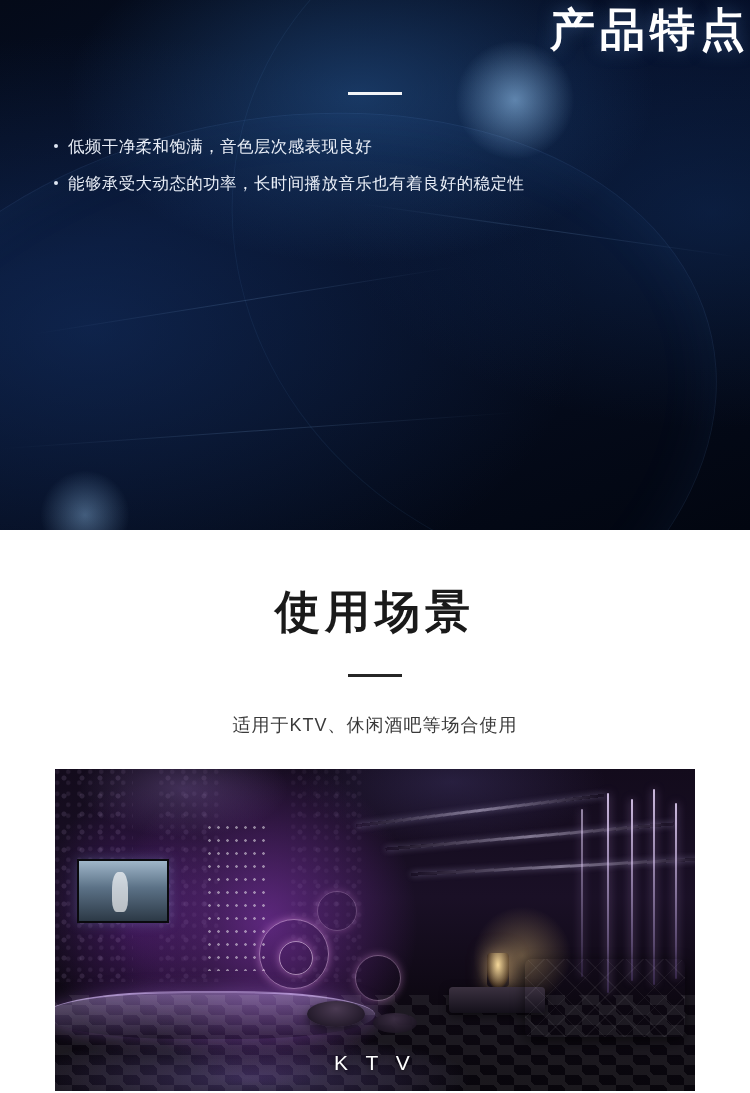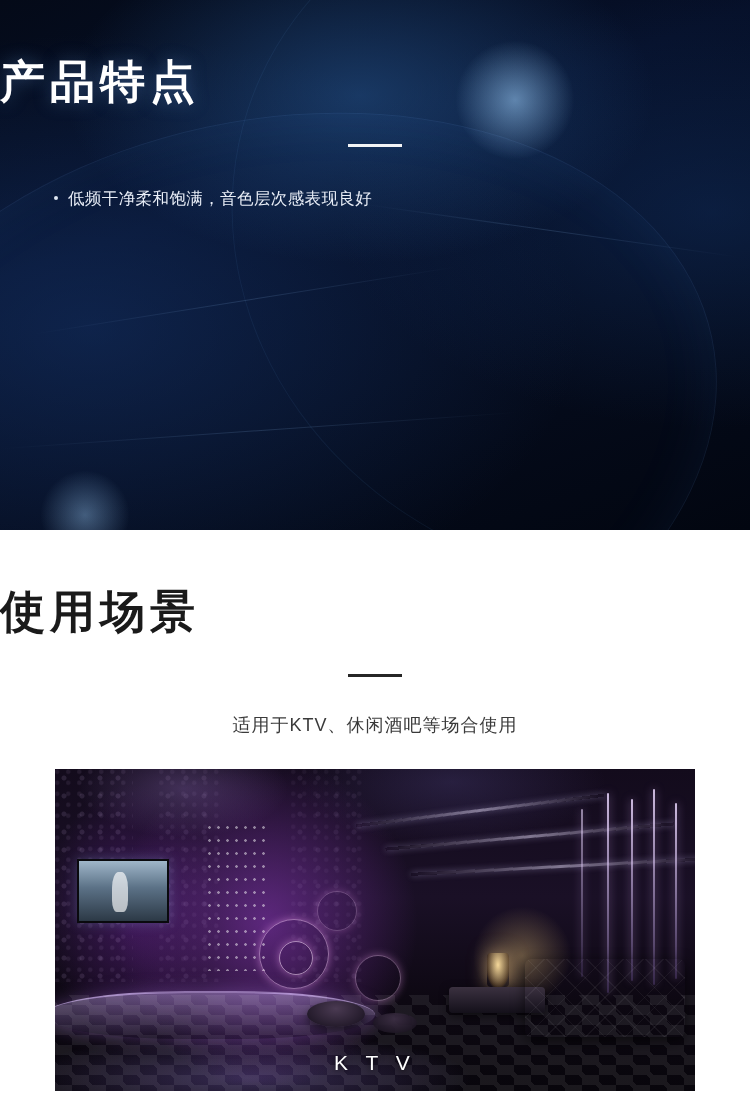--- a/index.html
+++ b/index.html
@@ -57,22 +57,21 @@
     position: absolute;
     border-radius: 50%;
     pointer-events: none;
     background: radial-gradient(circle, rgba(160,210,255,0.55) 0%, rgba(160,210,255,0) 70%);
   }
   .g1 { width: 120px; height: 120px; left: 455px; top: 40px; }
   .g2 { width: 90px;  height: 90px;  left: 40px;  top: 470px; opacity: .7; }
 
   .features-title {
     position: relative;
-    text-align: left;
-    padding-top: 52px;
+    text-align: right;
     color: #ffffff;
     font-size: 45px;
     font-weight: bold;
     letter-spacing: 5px;
     text-shadow: 0 0 18px rgba(120,180,255,0.35);
   }
   .title-rule {
     position: relative;
     width: 54px;
     height: 3px;
@@ -104,21 +103,21 @@
   }
 
   
   .scenario {
     position: relative;
     width: 750px;
     background: #ffffff;
     padding-top: 52px;
   }
   .scenario-title {
-    text-align: left;
+    text-align: center;
     color: #1a1a1a;
     font-size: 45px;
     font-weight: bold;
     letter-spacing: 5px;
   }
   .scenario .title-rule {
     background: #1a1a1a;
     margin-top: 32px;
     height: 3px;
     width: 54px;
@@ -325,20 +324,24 @@
   <span class="glow-dot g2"></span>
 
   <h1 class="features-title">产品特点</h1>
   <div class="title-rule"></div>
 
   <div class="bullets">
     <p class="bullet">
       <span class="dot"></span>
       <span>低频干净柔和饱满，音色层次感表现良好</span>
     </p>
+    <p class="bullet">
+      <span class="dot"></span>
+      <span>能够承受大动态的功率，长时间播放音乐也有着良好的稳定性</span>
+    </p>
   </div>
 </section>
 
 <section class="scenario">
   <h2 class="scenario-title">使用场景</h2>
   <div class="title-rule"></div>
   <p class="scenario-sub">适用于KTV、休闲酒吧等场合使用</p>
 
   <div class="photo-wrap">
     <div class="photo">

